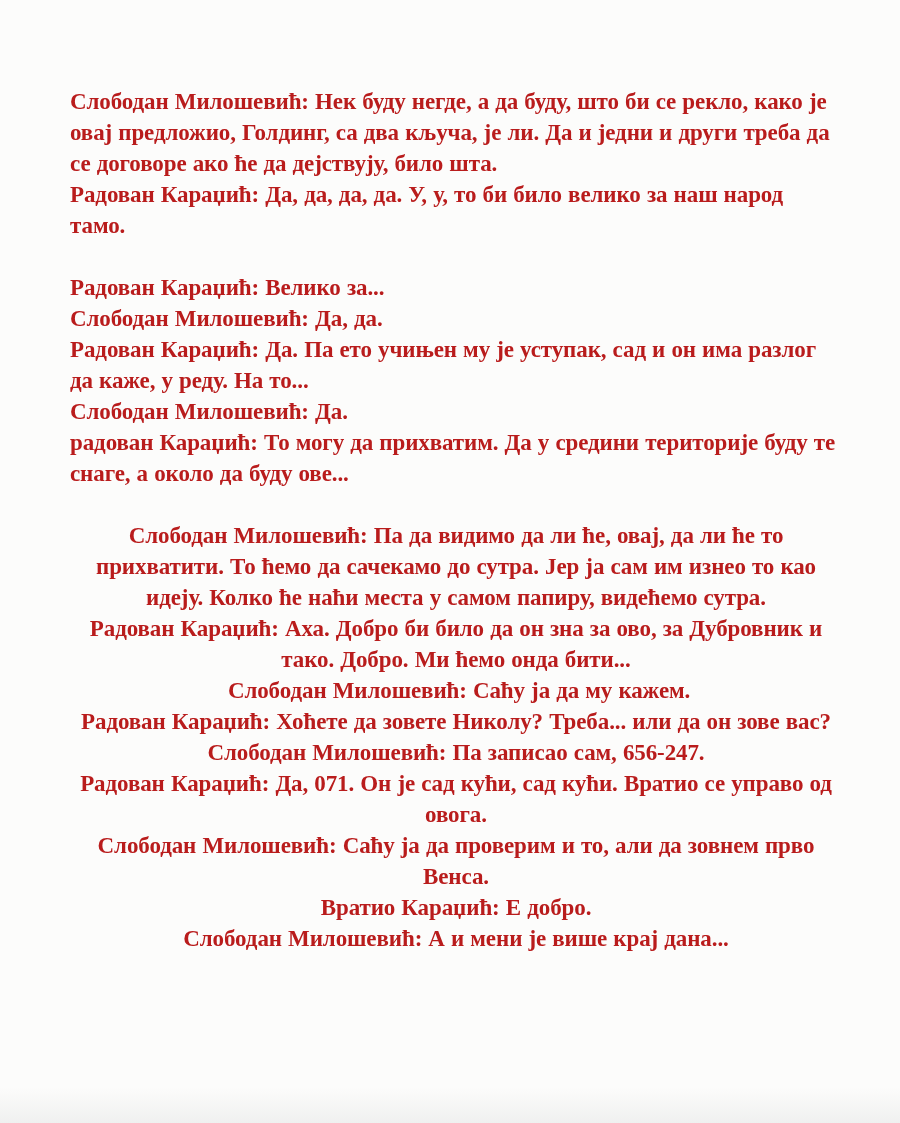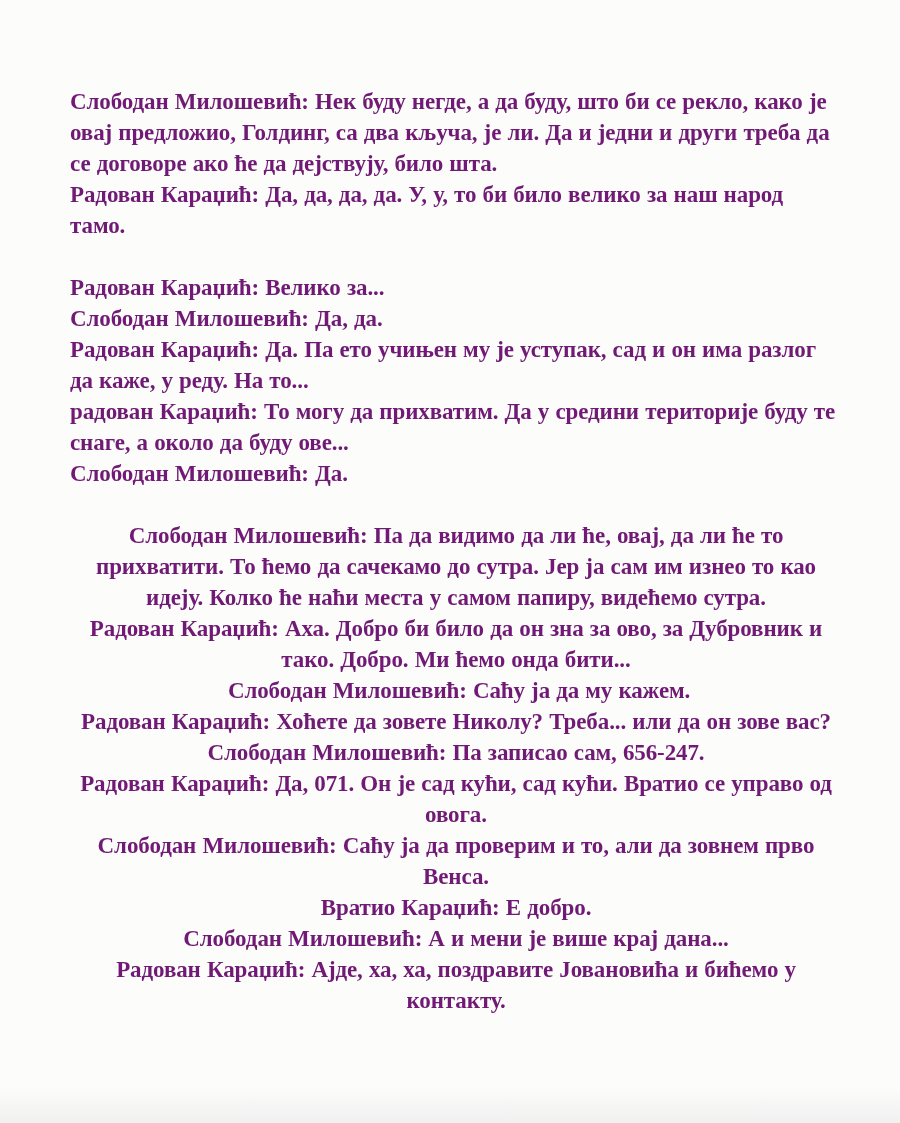--- a/index.html
+++ b/index.html
@@ -13,21 +13,21 @@
     height: 1123px;
     background: #fcfcfb;
     overflow: hidden;
     font-family: "Liberation Serif", "DejaVu Serif", serif;
   }
   .transcript {
     position: absolute;
     top: 86px;
     left: 70px;
     width: 772px;
-    color: #701a75;
+    color: #b91c1c;
     font-size: 23px;
     font-weight: 700;
     line-height: 31px;
     letter-spacing: -0.1px;
   }
   .para {
     margin: 0 0 31px 0;
   }
   .para:last-child {
     margin-bottom: 0;
@@ -53,30 +53,29 @@
 <div class="page">
   <div class="transcript" id="transcript">
       <div class="para">
         <div class="turn">Слободан Милошевић: Нек буду негде, а да буду, што би се рекло, како је овај предложио, Голдинг, са два кључа, је ли. Да и једни и други треба да се договоре ако ће да дејствују, било шта.</div>
         <div class="turn">Радован Караџић: Да, да, да, да. У, у, то би било велико за наш народ тамо.</div>
       </div>
       <div class="para">
         <div class="turn">Радован Караџић: Велико за...</div>
         <div class="turn">Слободан Милошевић: Да, да.</div>
         <div class="turn">Радован Караџић: Да. Па ето учињен му је уступак, сад и он има разлог да каже, у реду. На то...</div>
+        <div class="turn">Слободан Милошевић: Да.</div>
         <div class="turn">радован Караџић: То могу да прихватим. Да у средини територије буду те снаге, а около да буду ове...</div>
-        <div class="turn">Слободан Милошевић: Да.</div>
       </div>
       <div class="para">
         <div class="turn">Слободан Милошевић: Па да видимо да ли ће, овај, да ли ће то прихватити. То ћемо да сачекамо до сутра. Јер ја сам им изнео то као идеју. Колко ће наћи места у самом папиру, видећемо сутра.</div>
         <div class="turn">Радован Караџић: Аха. Добро би било да он зна за ово, за Дубровник и тако. Добро. Ми ћемо онда бити...</div>
         <div class="turn"> Слободан Милошевић: Саћу ја да му кажем.</div>
         <div class="turn">Радован Караџић: Хоћете да зовете Николу? Треба... или да он зове вас?</div>
         <div class="turn">Слободан Милошевић: Па записао сам, 656-247.</div>
         <div class="turn">Радован Караџић: Да, 071. Он је сад кући, сад кући. Вратио се управо од овога.</div>
         <div class="turn">Слободан Милошевић: Саћу ја да проверим и то, али да зовнем прво Венса.</div>
         <div class="turn">Вратио Караџић: Е добро.</div>
         <div class="turn">Слободан Милошевић: А и мени је више крај дана...</div>
-        <div class="turn">Радован Караџић: Ајде, ха, ха, поздравите Јовановића и бићемо у контакту.</div>
       </div>
     </div>
   <div class="scan-artifact"></div>
 </div>
 
 </body></html>

